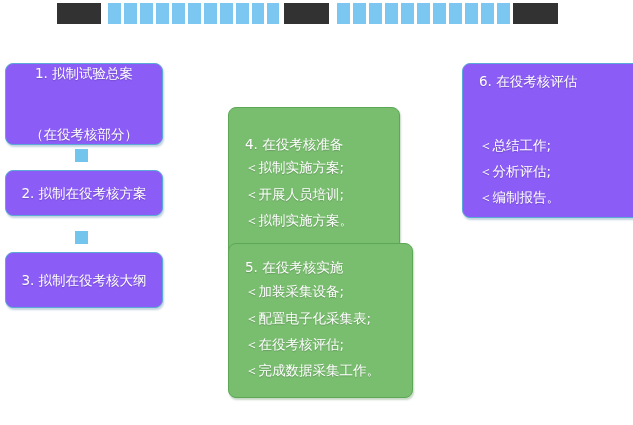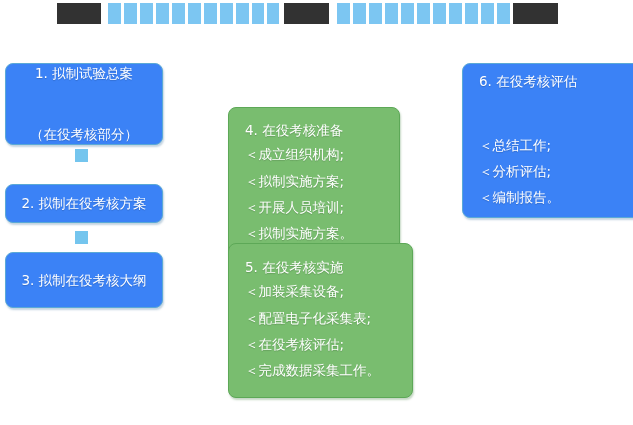--- a/index.html
+++ b/index.html
@@ -47,21 +47,21 @@
     position: absolute;
     box-sizing: border-box;
     border-radius: 8px;
     color: #ffffff;
     text-shadow: 0 1px 1px rgba(0,0,0,0.18);
     display: flex;
     flex-direction: column;
     justify-content: center;
   }
   .node.blue {
-    background: #3b82f6;
+    background: #8b5cf6;
     border: 1px solid #5aa9d6;
     box-shadow: 1px 2px 2px rgba(80,130,165,0.35);
     gap: 40px;
   }
   .node.green {
     background: #79bd6f;
     border: 1px solid #5da857;
     box-shadow: 1px 2px 2px rgba(90,140,85,0.35);
   }
 
@@ -149,31 +149,30 @@
       <div class="blk blk-dark" style="left: 513px; width: 45px;"></div>
     </div>
 
   <div id="flow-layer">
       <div class="connector blue" style="left: 75px; top: 149px;"></div>
       <div class="connector blue" style="left: 75px; top: 231px;"></div>
       <div class="node blue centered" style="left: 5px; top: 63px; width: 158px; height: 82px;">
         <div class="node-title">1. 拟制试验总案</div>
         <div class="node-sub">（在役考核部分）</div>
       </div>
-      <div class="node blue centered" style="left: 5px; top: 184px; width: 158px; height: 39px;">
+      <div class="node blue centered" style="left: 5px; top: 170px; width: 158px; height: 46px;">
         <div class="node-title">2. 拟制在役考核方案</div>
       </div>
       <div class="node blue centered" style="left: 5px; top: 252px; width: 158px; height: 56px;">
         <div class="node-title">3. 拟制在役考核大纲</div>
       </div>
       <div class="connector green" style="left: 303px; top: 224px;"></div>
       <div class="node green listbox" style="left: 228px; top: 63px; width: 172px; height: 153px; margin-top: 44px;">
         <div class="node-title">4. 在役考核准备</div>
         <ul class="node-items">
-          <li>＜成立组织机构;</li>
           <li>＜拟制实施方案;</li>
           <li>＜开展人员培训;</li>
           <li>＜拟制实施方案。</li>
         </ul>
       </div>
       <div class="node green listbox" style="left: 228px; top: 243px; width: 185px; height: 155px;">
         <div class="node-title">5. 在役考核实施</div>
         <ul class="node-items">
           <li>＜加装采集设备;</li>
           <li>＜配置电子化采集表;</li>

